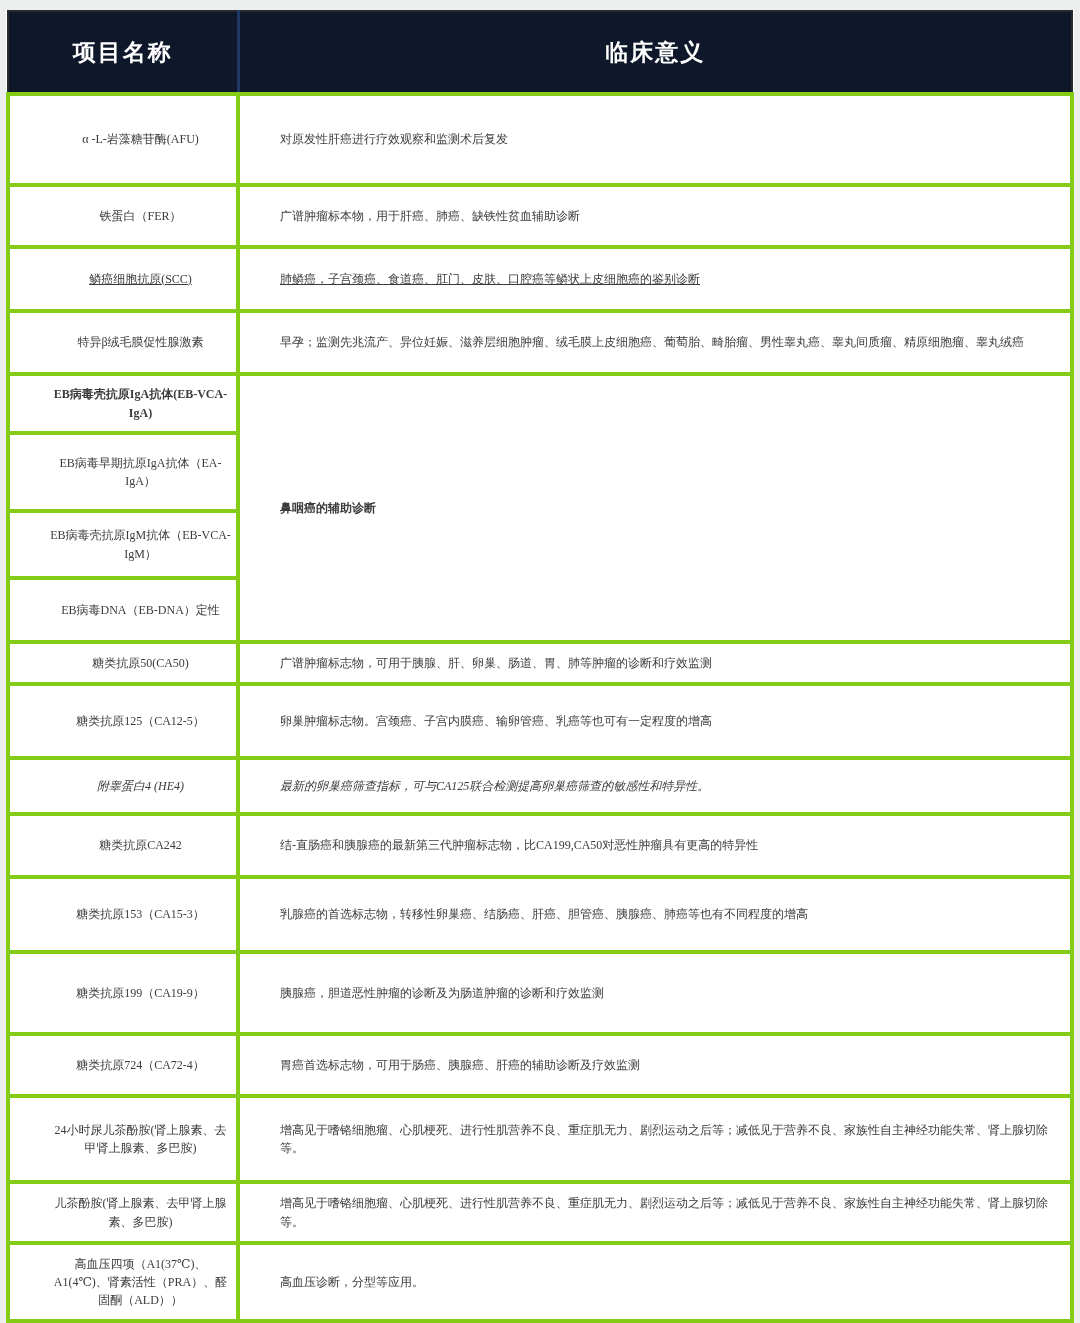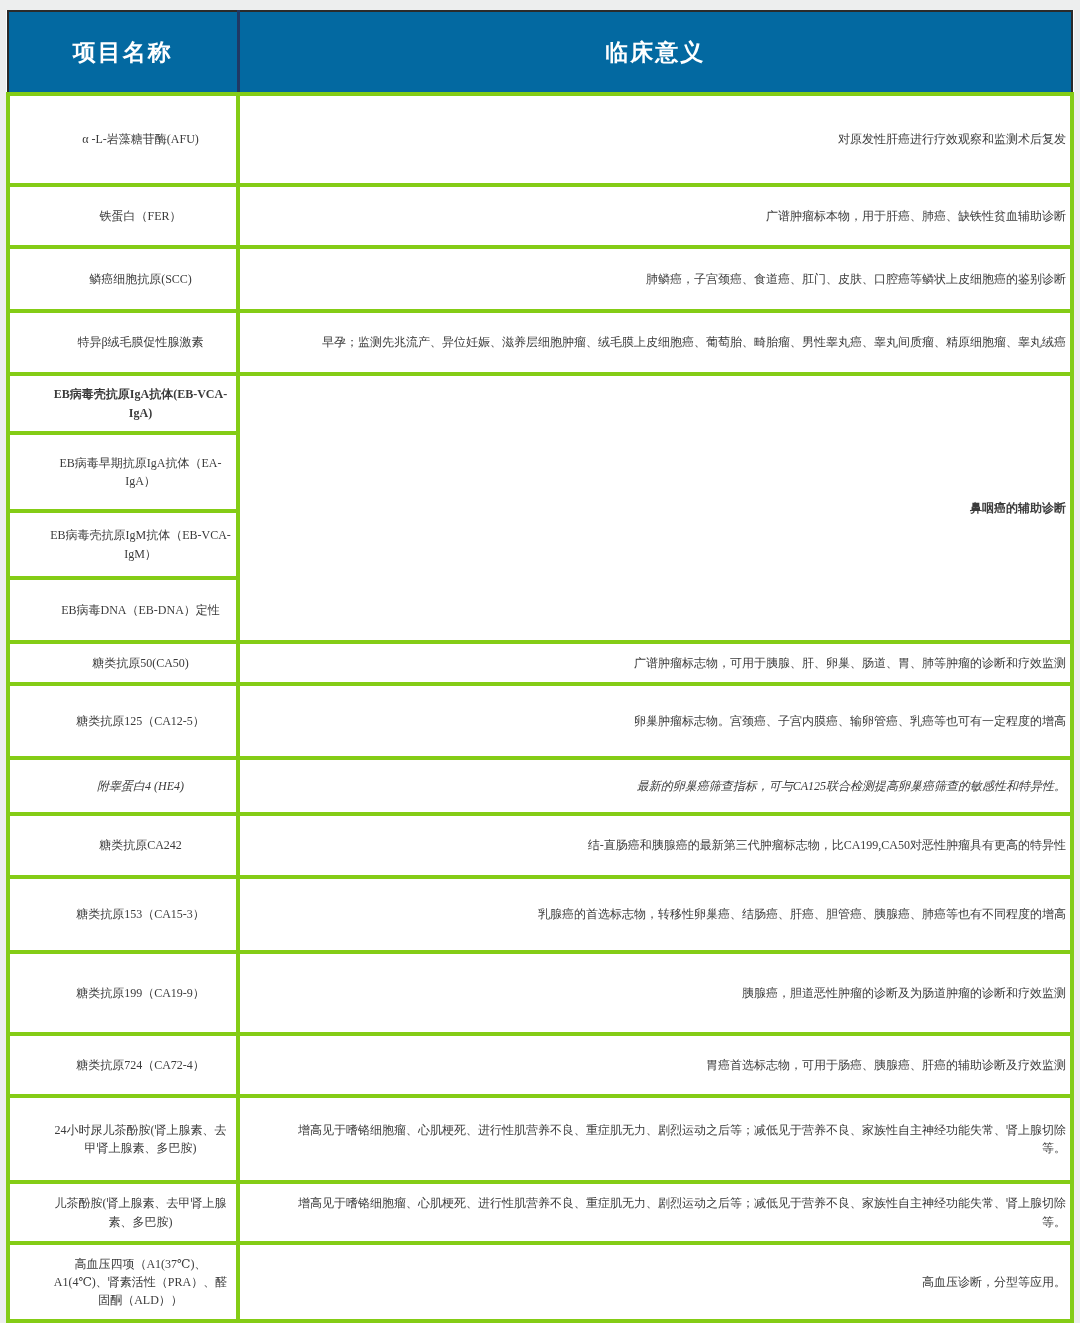--- a/index.html
+++ b/index.html
@@ -20,21 +20,21 @@
     border-collapse: collapse;
     table-layout: fixed;
     width: 1068px;
     background: #ffffff;
     font-family: "Liberation Serif", "DejaVu Serif", serif;
     color: #3b3b3b;
     border: 2px solid #2b2b2b;
   }
   table.lab col.c1 { width: 230px; }
   table.lab th {
-    background: #0369a1;
+    background: #0f172a;
     color: #ffffff;
     font-size: 23px;
     font-weight: bold;
     letter-spacing: 2px;
     height: 78px;
     text-align: center;
     vertical-align: middle;
     border: 1px solid #1f3864;
   }
   table.lab th.h2 { border-left: 3px solid #1f3864; }
@@ -43,21 +43,21 @@
     vertical-align: middle;
     font-size: 12px;
     line-height: 1.52;
     padding-left: 40px;
   }
   td.name {
     text-align: center;
     padding: 2px 5px;
   }
   td.sig {
-    text-align: right;
+    text-align: left;
     padding: 3px 4px 3px 9px;
   }
 </style>
 </head>
 <body>
 
 <div class="page">
   <table class="lab">
     <colgroup>
       <col class="c1">
@@ -71,21 +71,21 @@
     </thead>
     <tbody>
         <tr style="height: 91px;">
           <td class="name">α -L-岩藻糖苷酶(AFU)</td>
           <td class="sig">对原发性肝癌进行疗效观察和监测术后复发</td>
         </tr>
         <tr style="height: 62px;">
           <td class="name">铁蛋白（FER）</td>
           <td class="sig">广谱肿瘤标本物，用于肝癌、肺癌、缺铁性贫血辅助诊断</td>
         </tr>
-        <tr style="height: 64px;">
+        <tr style="height: 64px; text-decoration: underline;">
           <td class="name">鳞癌细胞抗原(SCC)</td>
           <td class="sig">肺鳞癌，子宫颈癌、食道癌、肛门、皮肤、口腔癌等鳞状上皮细胞癌的鉴别诊断</td>
         </tr>
         <tr style="height: 63px;">
           <td class="name">特异β绒毛膜促性腺激素</td>
           <td class="sig">早孕；监测先兆流产、异位妊娠、滋养层细胞肿瘤、绒毛膜上皮细胞癌、葡萄胎、畸胎瘤、男性睾丸癌、睾丸间质瘤、精原细胞瘤、睾丸绒癌</td>
         </tr>
         <tr style="height: 59px; font-weight: bold;">
           <td class="name">EB病毒壳抗原IgA抗体(EB-VCA-IgA)</td>
           <td class="sig" rowspan="4">鼻咽癌的辅助诊断</td>

